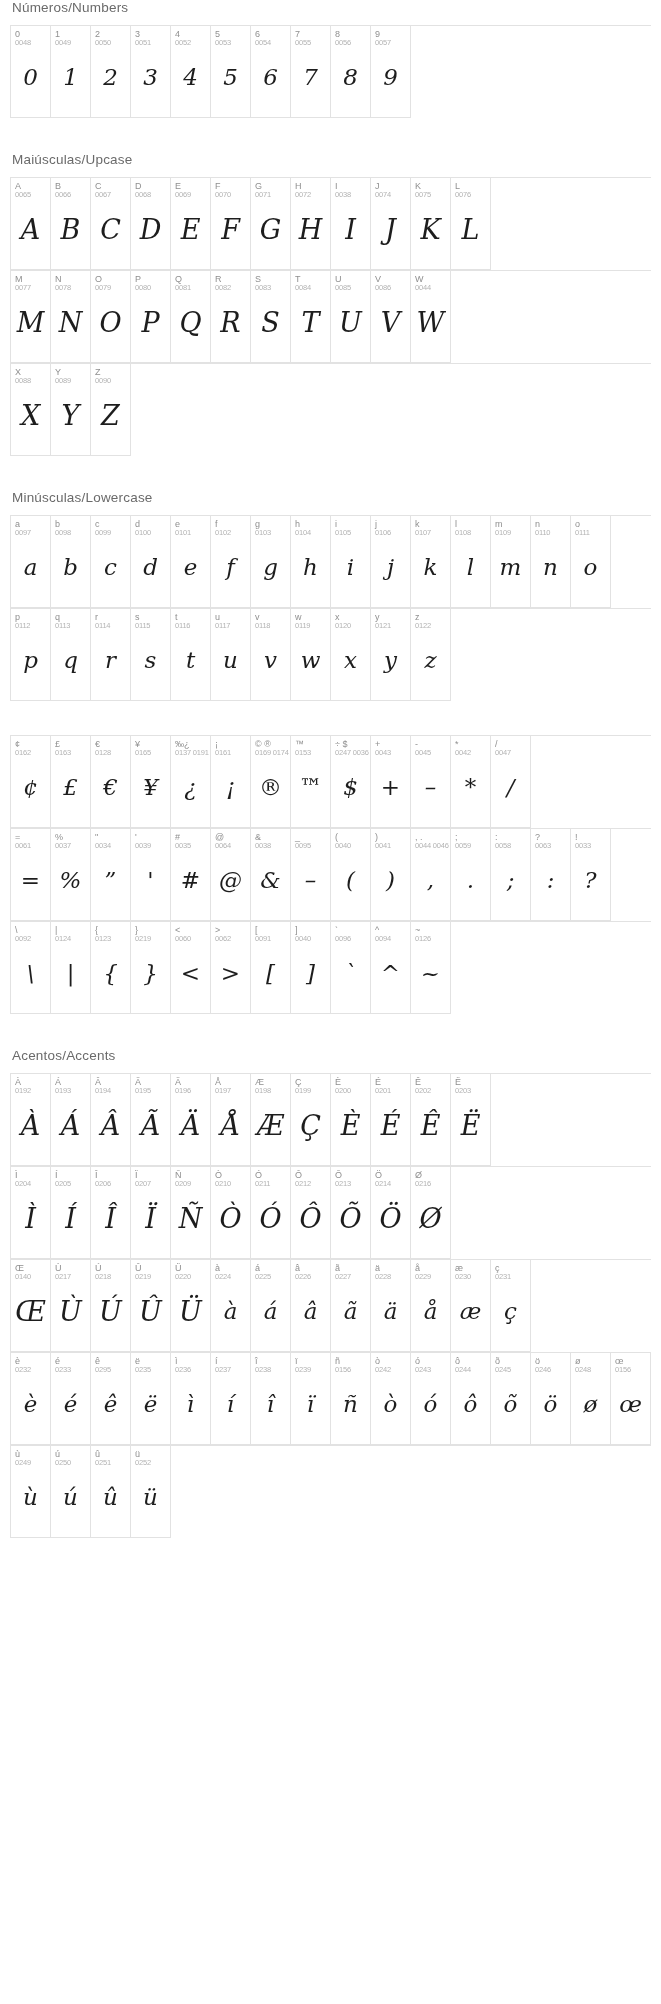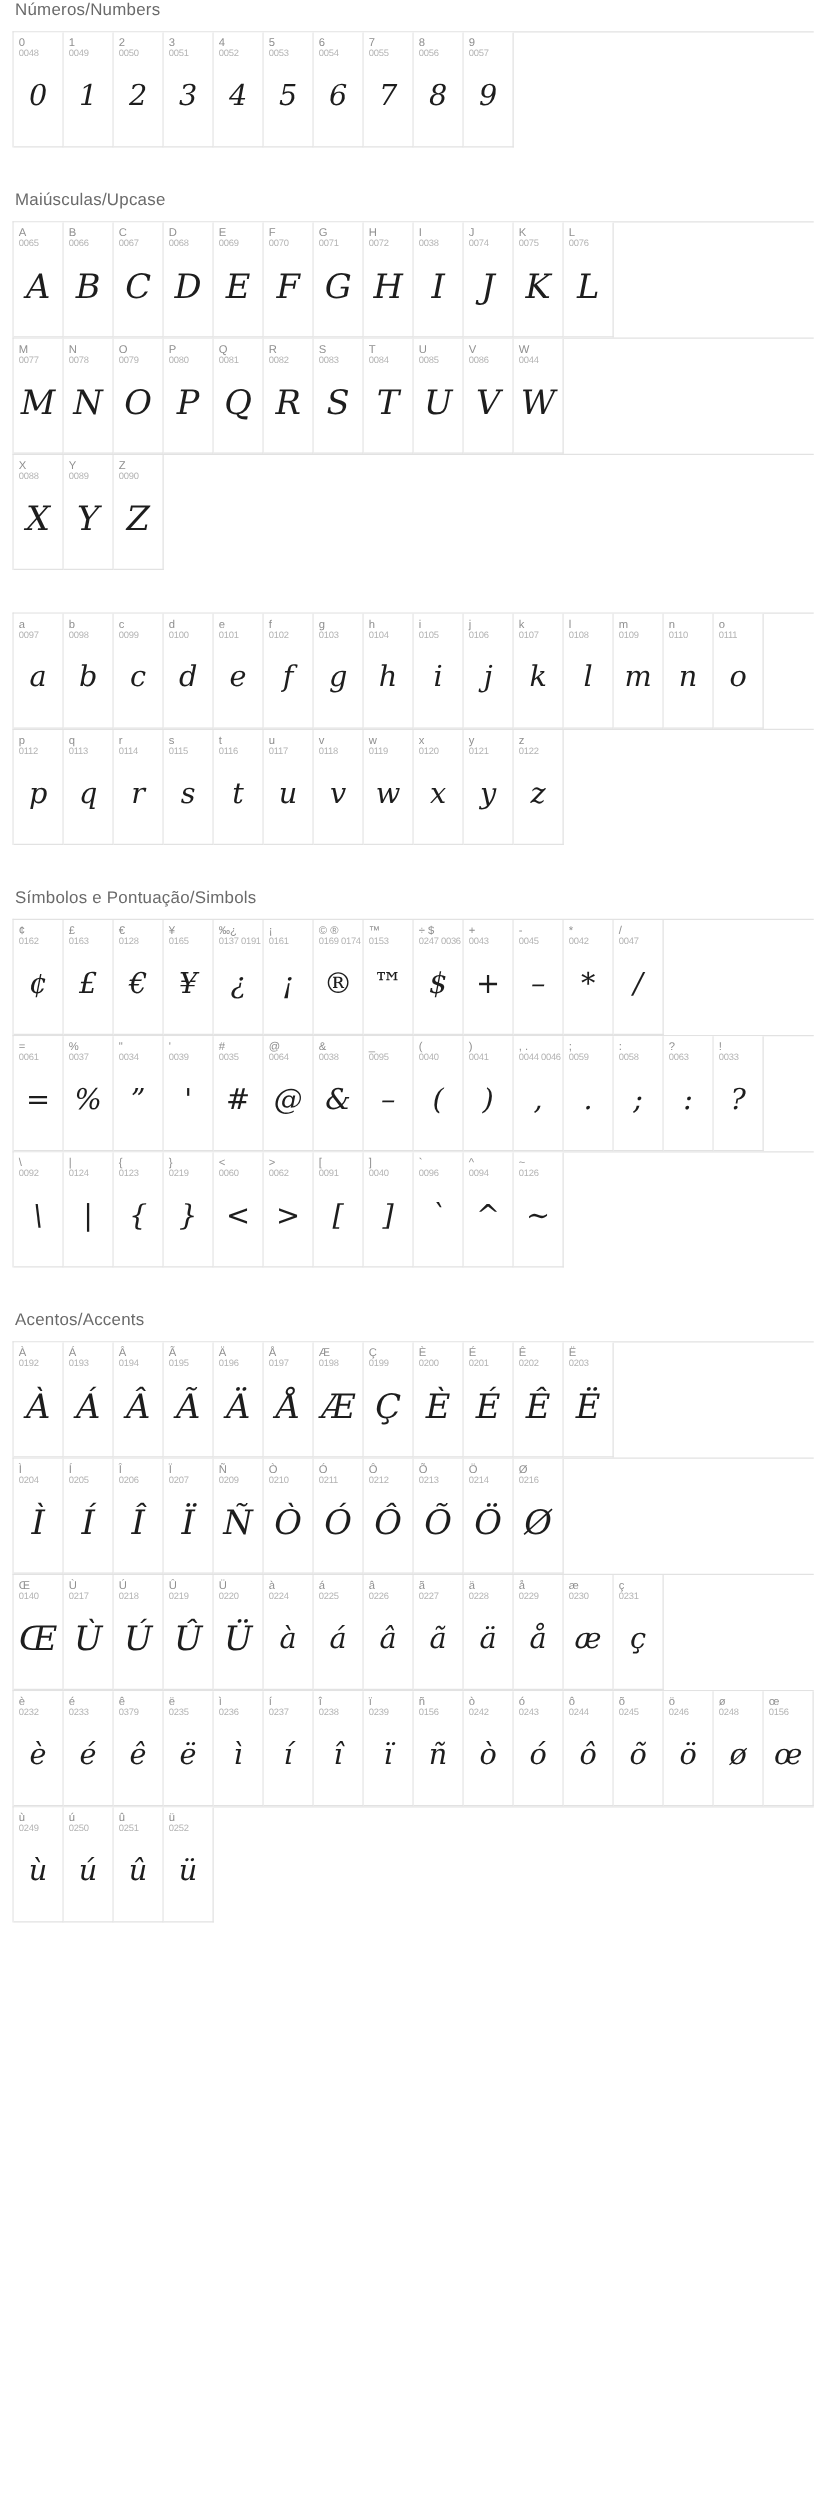--- a/index.html
+++ b/index.html
@@ -345,20 +345,21 @@
           <div class="cell">
             <div class="meta">
               <span class="ch-label">Z</span>
               <span class="code">0090</span>
             </div>
             <div class="glyph">Z</div>
           </div>
         </div>
       </div>
       <div class="section">
+        <h2 class="section-title">Minúsculas/Lowercase</h2>
         <div class="grid">
           <div class="cell">
             <div class="meta">
               <span class="ch-label">a</span>
               <span class="code">0097</span>
             </div>
             <div class="glyph small">a</div>
           </div>
           <div class="cell">
             <div class="meta">
@@ -533,21 +534,20 @@
           <div class="cell">
             <div class="meta">
               <span class="ch-label">z</span>
               <span class="code">0122</span>
             </div>
             <div class="glyph small">z</div>
           </div>
         </div>
       </div>
       <div class="section">
-        <h2 class="section-title">Símbolos e Pontuação/Simbols</h2>
         <div class="grid">
           <div class="cell">
             <div class="meta">
               <span class="ch-label">¢</span>
               <span class="code">0162</span>
             </div>
             <div class="glyph small">¢</div>
           </div>
           <div class="cell">
             <div class="meta">
@@ -1092,21 +1092,21 @@
           <div class="cell">
             <div class="meta">
               <span class="ch-label">é</span>
               <span class="code">0233</span>
             </div>
             <div class="glyph small">é</div>
           </div>
           <div class="cell">
             <div class="meta">
               <span class="ch-label">ê</span>
-              <span class="code">0379</span>
+              <span class="code">0295</span>
             </div>
             <div class="glyph small">ê</div>
           </div>
           <div class="cell">
             <div class="meta">
               <span class="ch-label">ë</span>
               <span class="code">0235</span>
             </div>
             <div class="glyph small">ë</div>
           </div>

